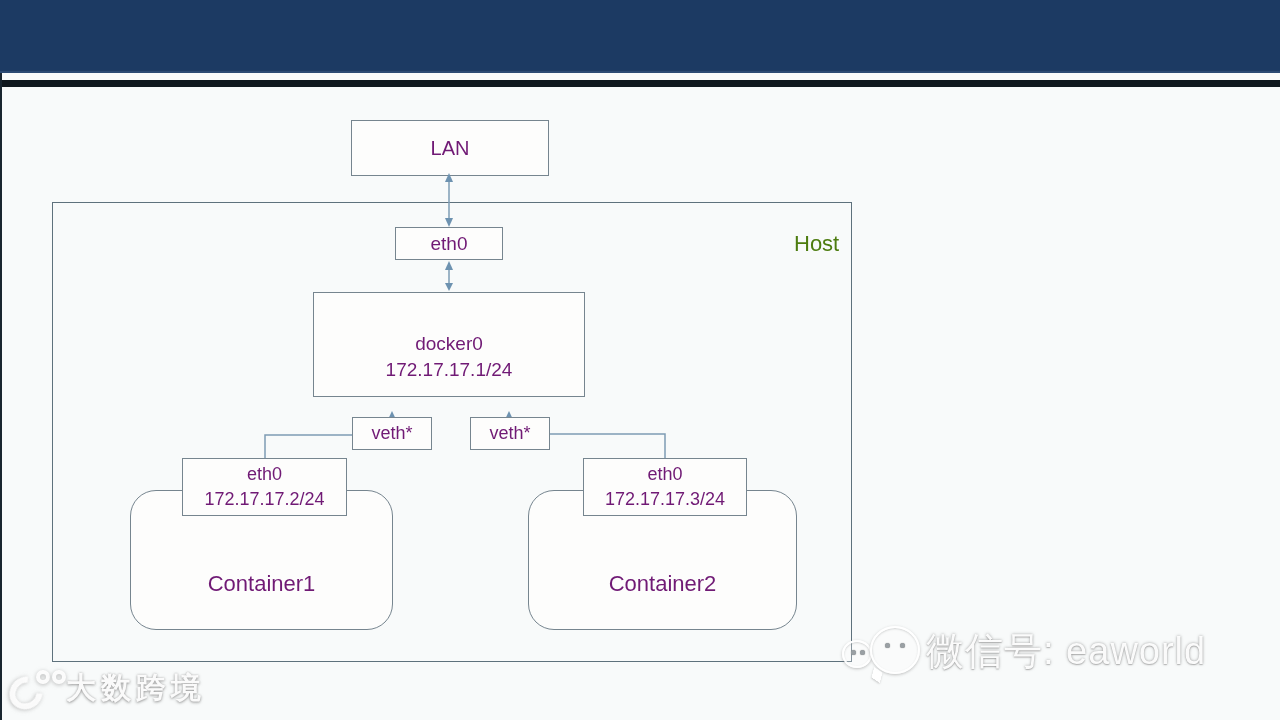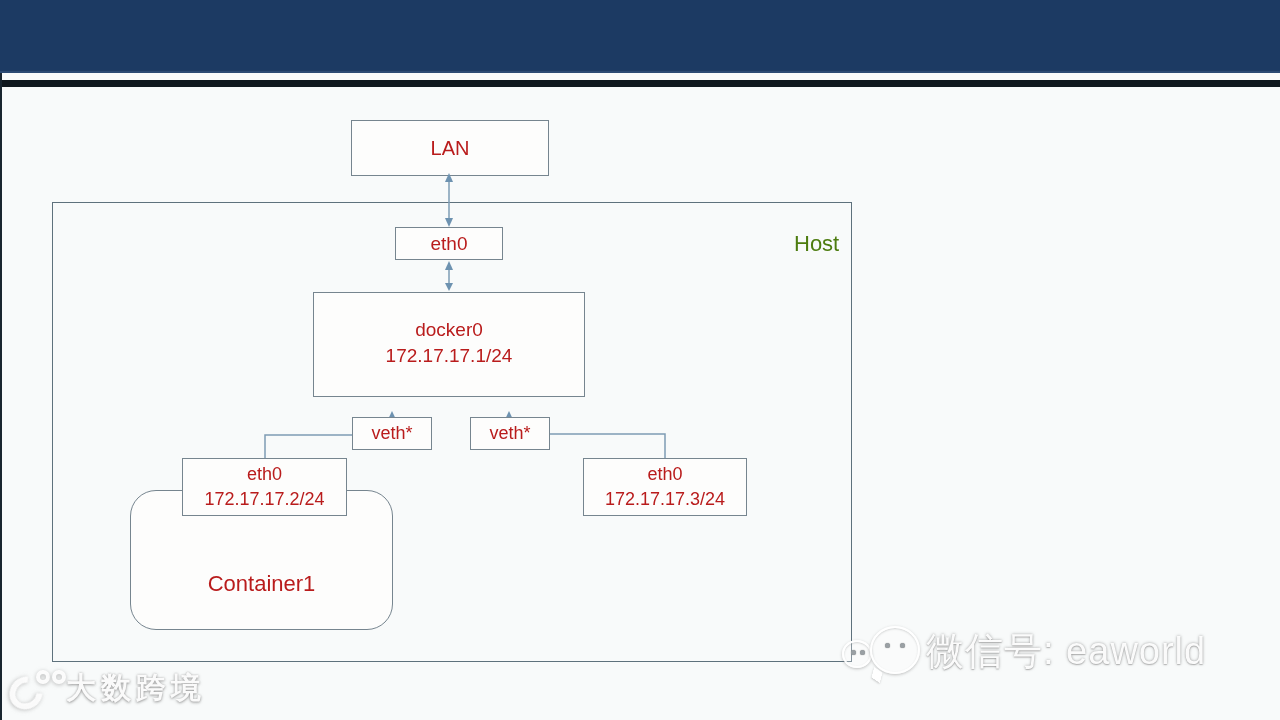--- a/index.html
+++ b/index.html
@@ -12,28 +12,28 @@
   }
   
   .header-bar { position:absolute; left:0; top:0; width:1280px; height:73px; background:#1c3a63; border-bottom:2px solid #2b4a73; }
   .divider-bar { position:absolute; left:0; top:80px; width:1280px; height:7px; background:#10181e; }
   .left-edge { position:absolute; left:0; top:73px; width:2px; height:647px; background:#19252f; }
 
   
   .box {
     position:absolute; background:#fdfdfc; border:1.5px solid #76858f;
     display:flex; align-items:center; justify-content:center;
-    color:#b91c1c; text-align:center;
+    color:#701a75; text-align:center;
   }
   .lan-box   { left:351px; top:120px; width:198px; height:56px; font-size:20px; z-index:2; }
   .host-box  { left:52px;  top:202px; width:800px; height:460px; background:transparent; border-color:#5e717c; z-index:1; }
   .host-label{ position:absolute; left:766px; top:231px; font-size:22px; color:#4d7c0f; z-index:2;margin-left:28px; }
   .eth0-host { left:395px; top:227px; width:108px; height:33px; font-size:19px; z-index:6; }
   .docker0-box { left:313px; top:292px; width:272px; height:105px; font-size:19px; z-index:3;
-                 flex-direction:column; justify-content:flex-start; padding-top:24px; line-height:26px; }
+                 flex-direction:column; justify-content:center; padding-top:24px; line-height:26px; }
   .veth-box  { width:80px; height:33px; font-size:18px; z-index:6;margin-top:40px; }
   .veth-left  { left:352px; top:377px; }
   .veth-right { left:470px; top:377px; }
   .eth0-c { width:165px; height:58px; font-size:18px; z-index:6; flex-direction:column; justify-content:center; line-height:25px; }
   .eth0-c1 { left:182px; top:458px; }
   .eth0-c2 { left:583px; top:458px; width:164px; }
   .container-box { width:263px; height:140px; border-radius:26px; font-size:22px; z-index:4; }
   .container1 { left:130px; top:490px; }
   .container2 { left:528px; top:490px; width:269px; }
   .container-box span { position:relative; top:24px; }
@@ -133,20 +133,23 @@
     <span>172.17.17.2/24</span>
   </div>
   <div class="box container-box container1">
     <span>Container1</span>
   </div>
 
   <div class="box eth0-c eth0-c2">
     <span>eth0</span>
     <span>172.17.17.3/24</span>
   </div>
+  <div class="box container-box container2">
+    <span>Container2</span>
+  </div>
 
   <div class="wechat-mark">
     <div class="wc-icon">
       <div class="wc-bubble wc-small">
         <div class="wc-eye" style="left:7px;top:8px;"></div>
         <div class="wc-eye" style="left:16px;top:8px;"></div>
       </div>
       <div class="wc-bubble wc-big">
         <div class="wc-eye" style="left:13px;top:15px;"></div>
         <div class="wc-eye" style="left:28px;top:15px;"></div>

